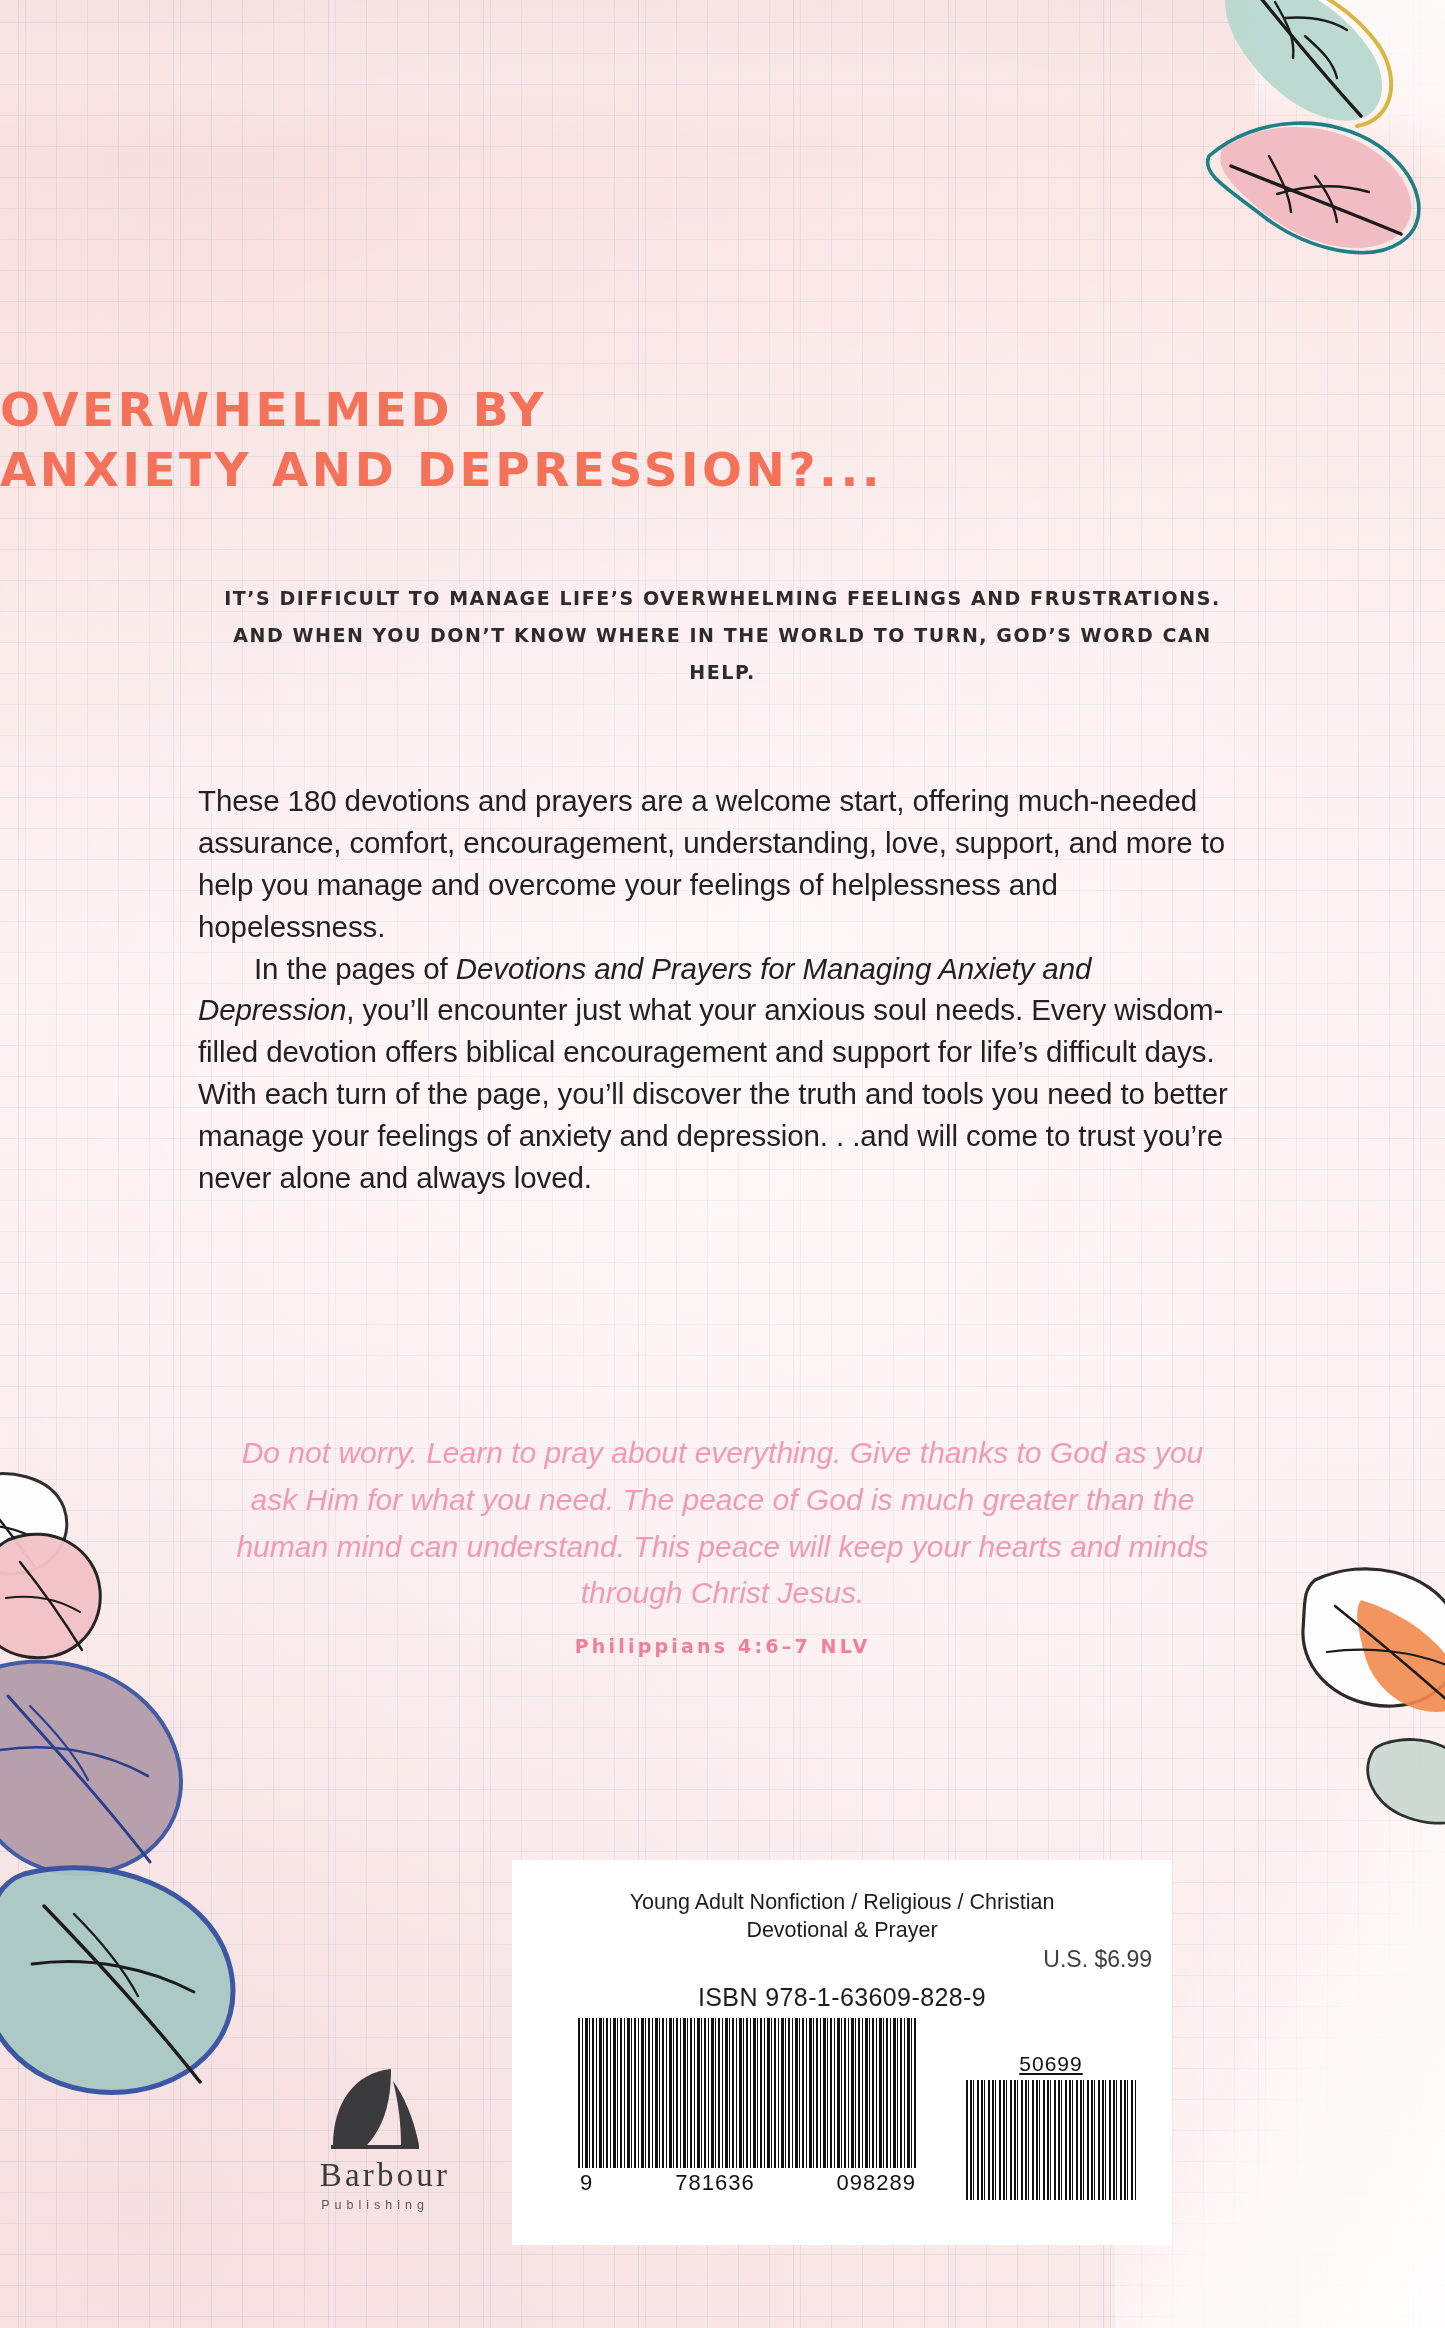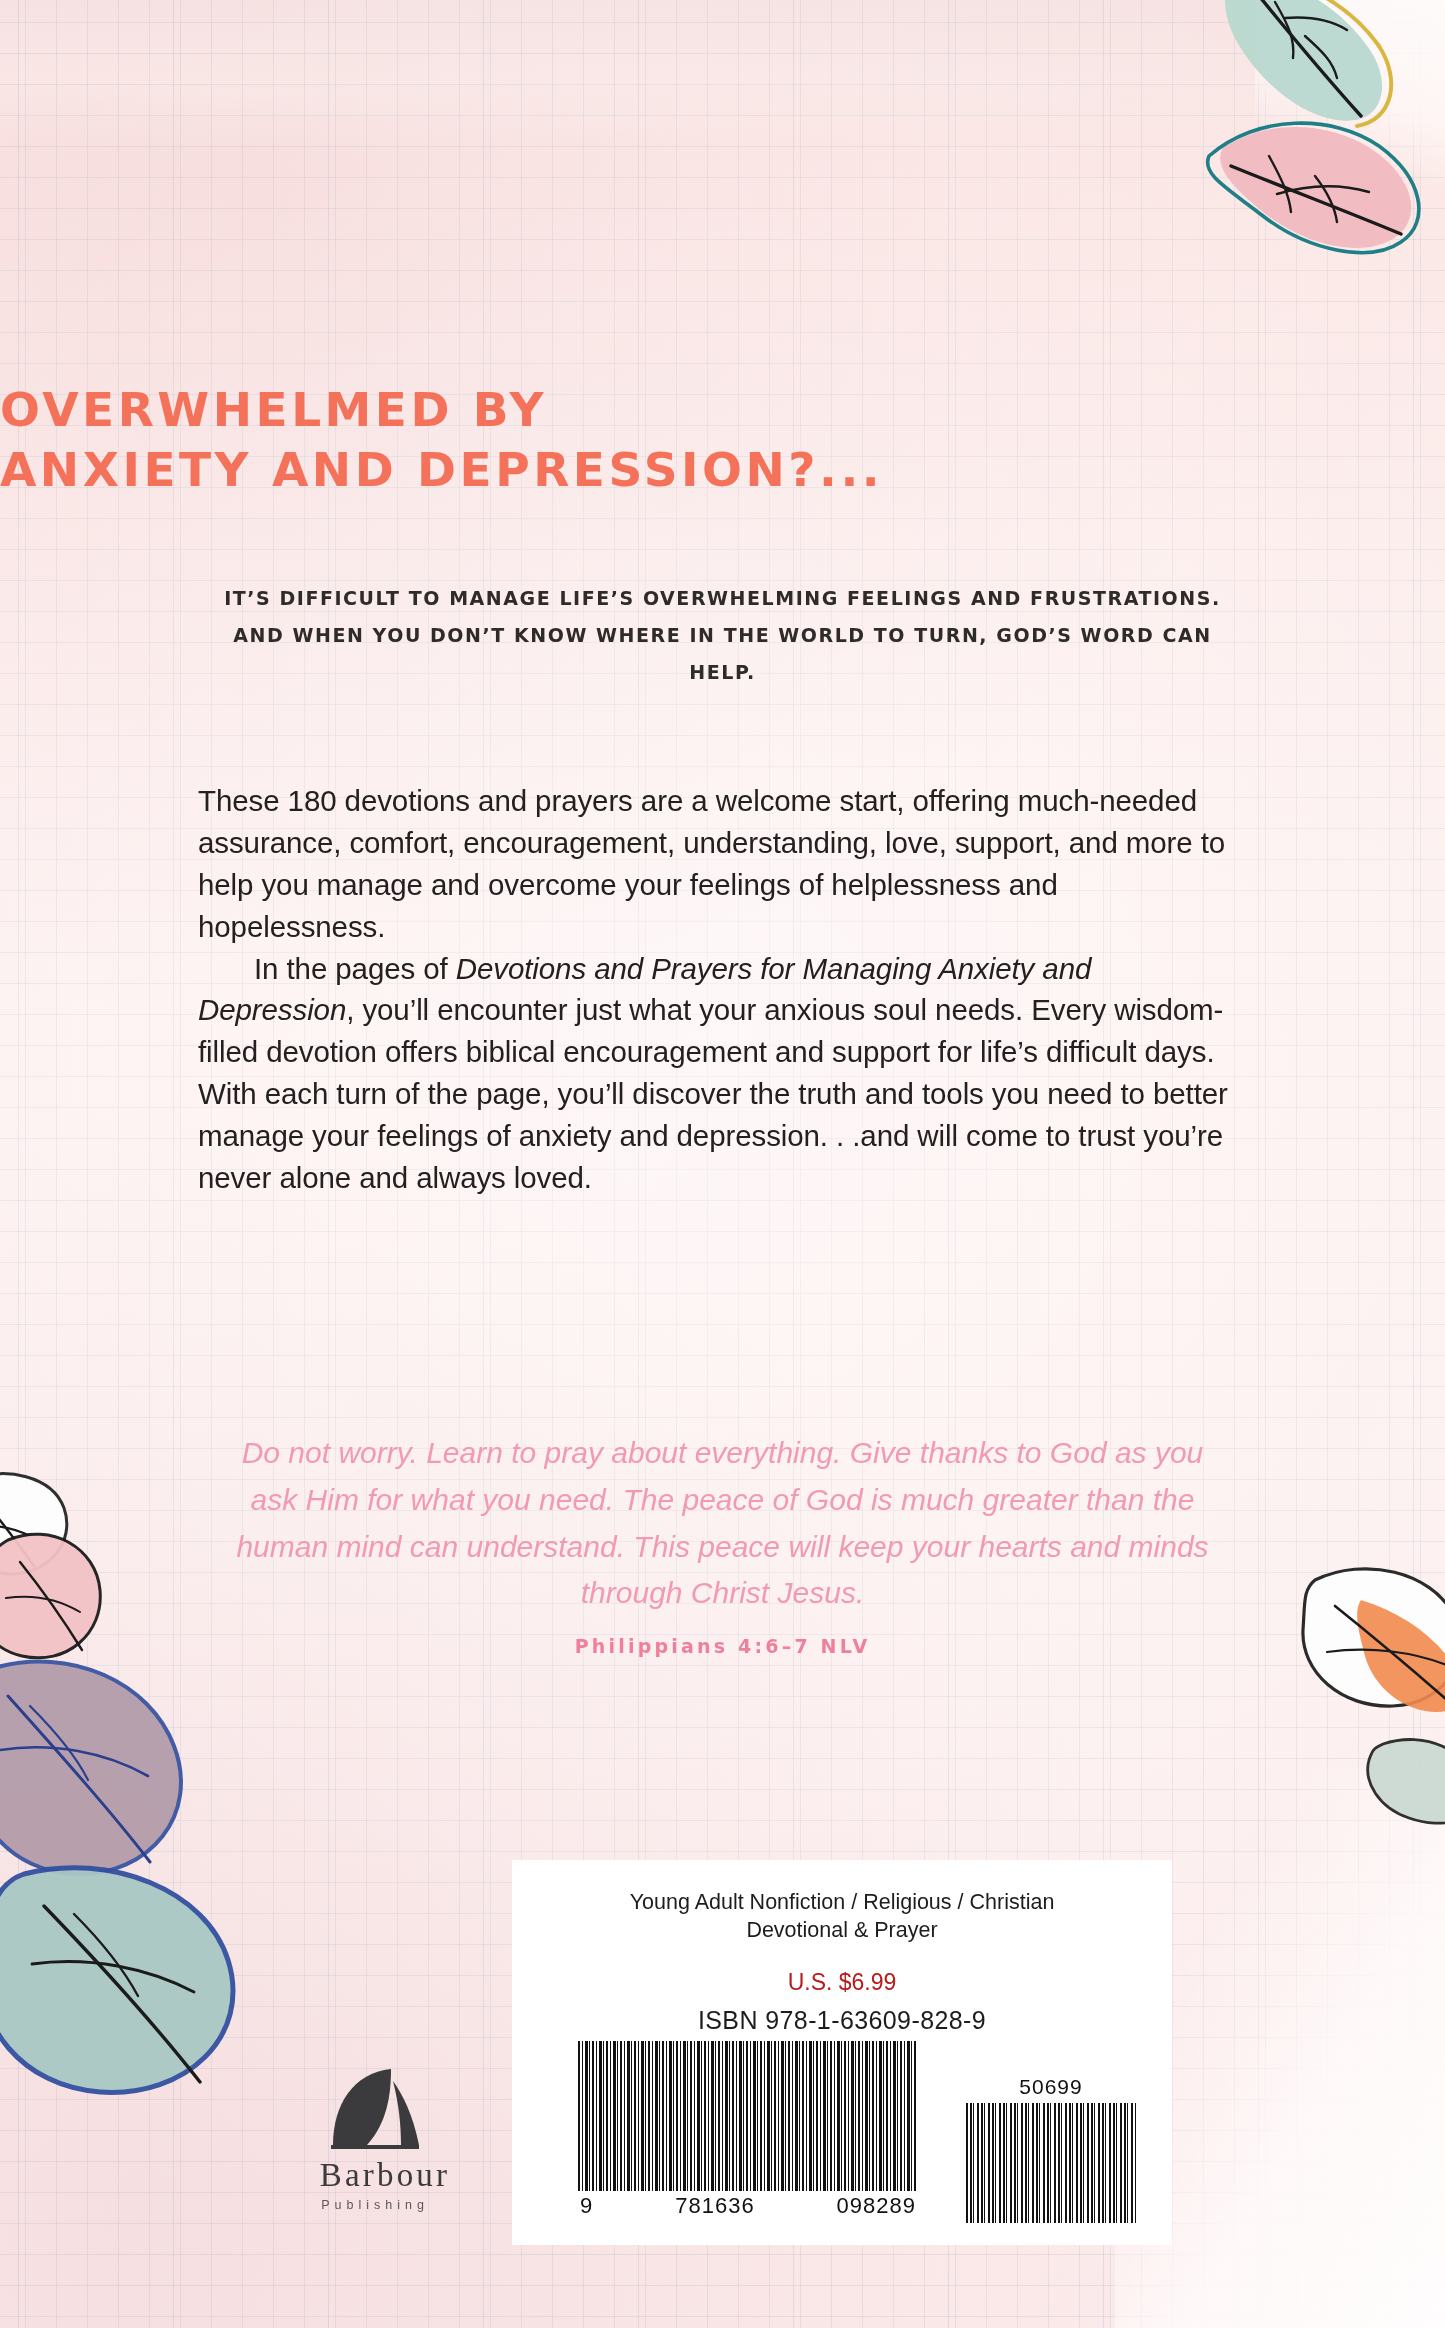--- a/index.html
+++ b/index.html
@@ -166,25 +166,25 @@
     padding: 28px 20px 10px;
   }
   .bc-lines {
     text-align: center;
     color: #1d1d1d;
     font-family: "Liberation Sans", sans-serif;
     font-size: 21.5px;
     line-height: 1.32;
   }
   .bc-price {
-    text-align: center;
-    color: #b91c1c;
+    text-align: right;
+    color: #404040;
     font-family: "Liberation Sans", sans-serif;
     font-size: 23px;
-    margin-top: 24px;
+    margin-top: 1px;
   }
   .bc-isbn {
     text-align: center;
     color: #1d1d1d;
     font-family: "Liberation Sans", sans-serif;
     font-size: 25px;
     letter-spacing: .4px;
     margin-top: 10px;
   }
   .bc-row {
@@ -232,20 +232,21 @@
     padding: 0 2px;
     letter-spacing: 1px;
   }
   .bc-addon-num {
     text-align: center;
     font-family: "Liberation Sans", sans-serif;
     font-size: 21px;
     color: #111;
     margin-bottom: 4px;
     letter-spacing: 1px;
+    text-decoration: underline;
   }
 
   
   .publisher {
     position: absolute;
     left: 275px;
     top: 2065px;
     width: 200px;
     text-align: center;
   }

